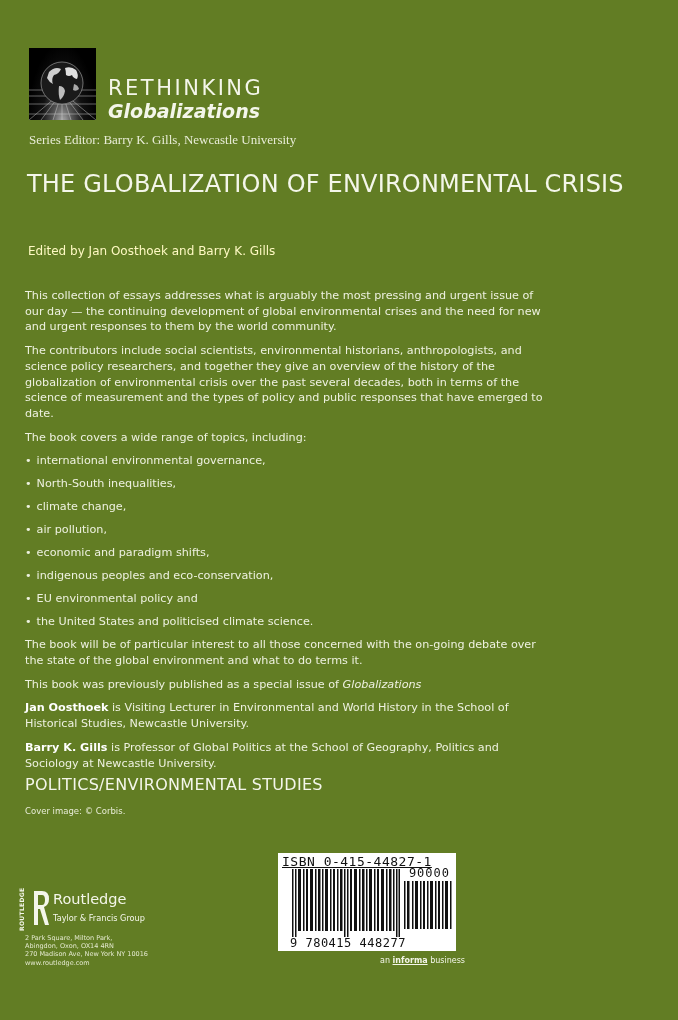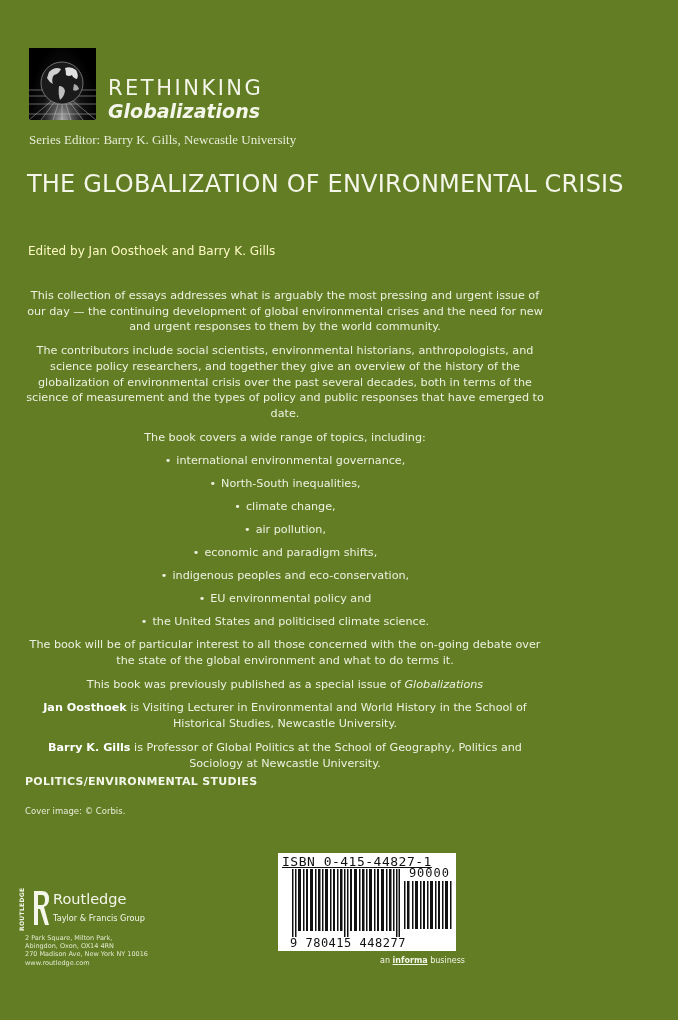--- a/index.html
+++ b/index.html
@@ -39,31 +39,31 @@
       left: 27px; top: 170px; font-size: 24px; letter-spacing: 0.2px;
       color: #f4f6ea; white-space: nowrap;
     }
     .book-editors {
       left: 28px; top: 220px; font-size: 12px; color: #fef9c3; margin-top: 24px;
     }
 
     
     .body-text {
       left: 25px; top: 288px; width: 520px;
-      font-size: 11.2px; line-height: 15.7px; color: #eef1e0; text-align: center;
+      font-size: 11.2px; line-height: 15.7px; color: #eef1e0;
     }
     .body-text p { margin: 0 0 8px 0; }
     .body-text ul { list-style: none; margin: 0; padding: 0; }
     .body-text li { margin: 0 0 8px 0; line-height: 15px; }
     .body-text li::before { content: "\2022"; margin-right: 5px; }
     .body-text b { font-weight: bold; color: #ffffff; }
     .body-text i { font-style: italic; }
 
     .category {
-      left: 25px; top: 775px; font-size: 11px; font-weight: bold; letter-spacing: 0.3px;
+      left: 25px; top: 775px; font-size: 16px; font-weight: normal; letter-spacing: 0.3px;
       color: #f4f6ea;
     }
     .cover-credit {
       left: 25px; top: 806px; font-size: 8.5px; color: #e8ecd7; text-align: right;
     }
 
     
     .pub-vertical {
       left: 18px; top: 891px; width: 14px; height: 40px;
     }

